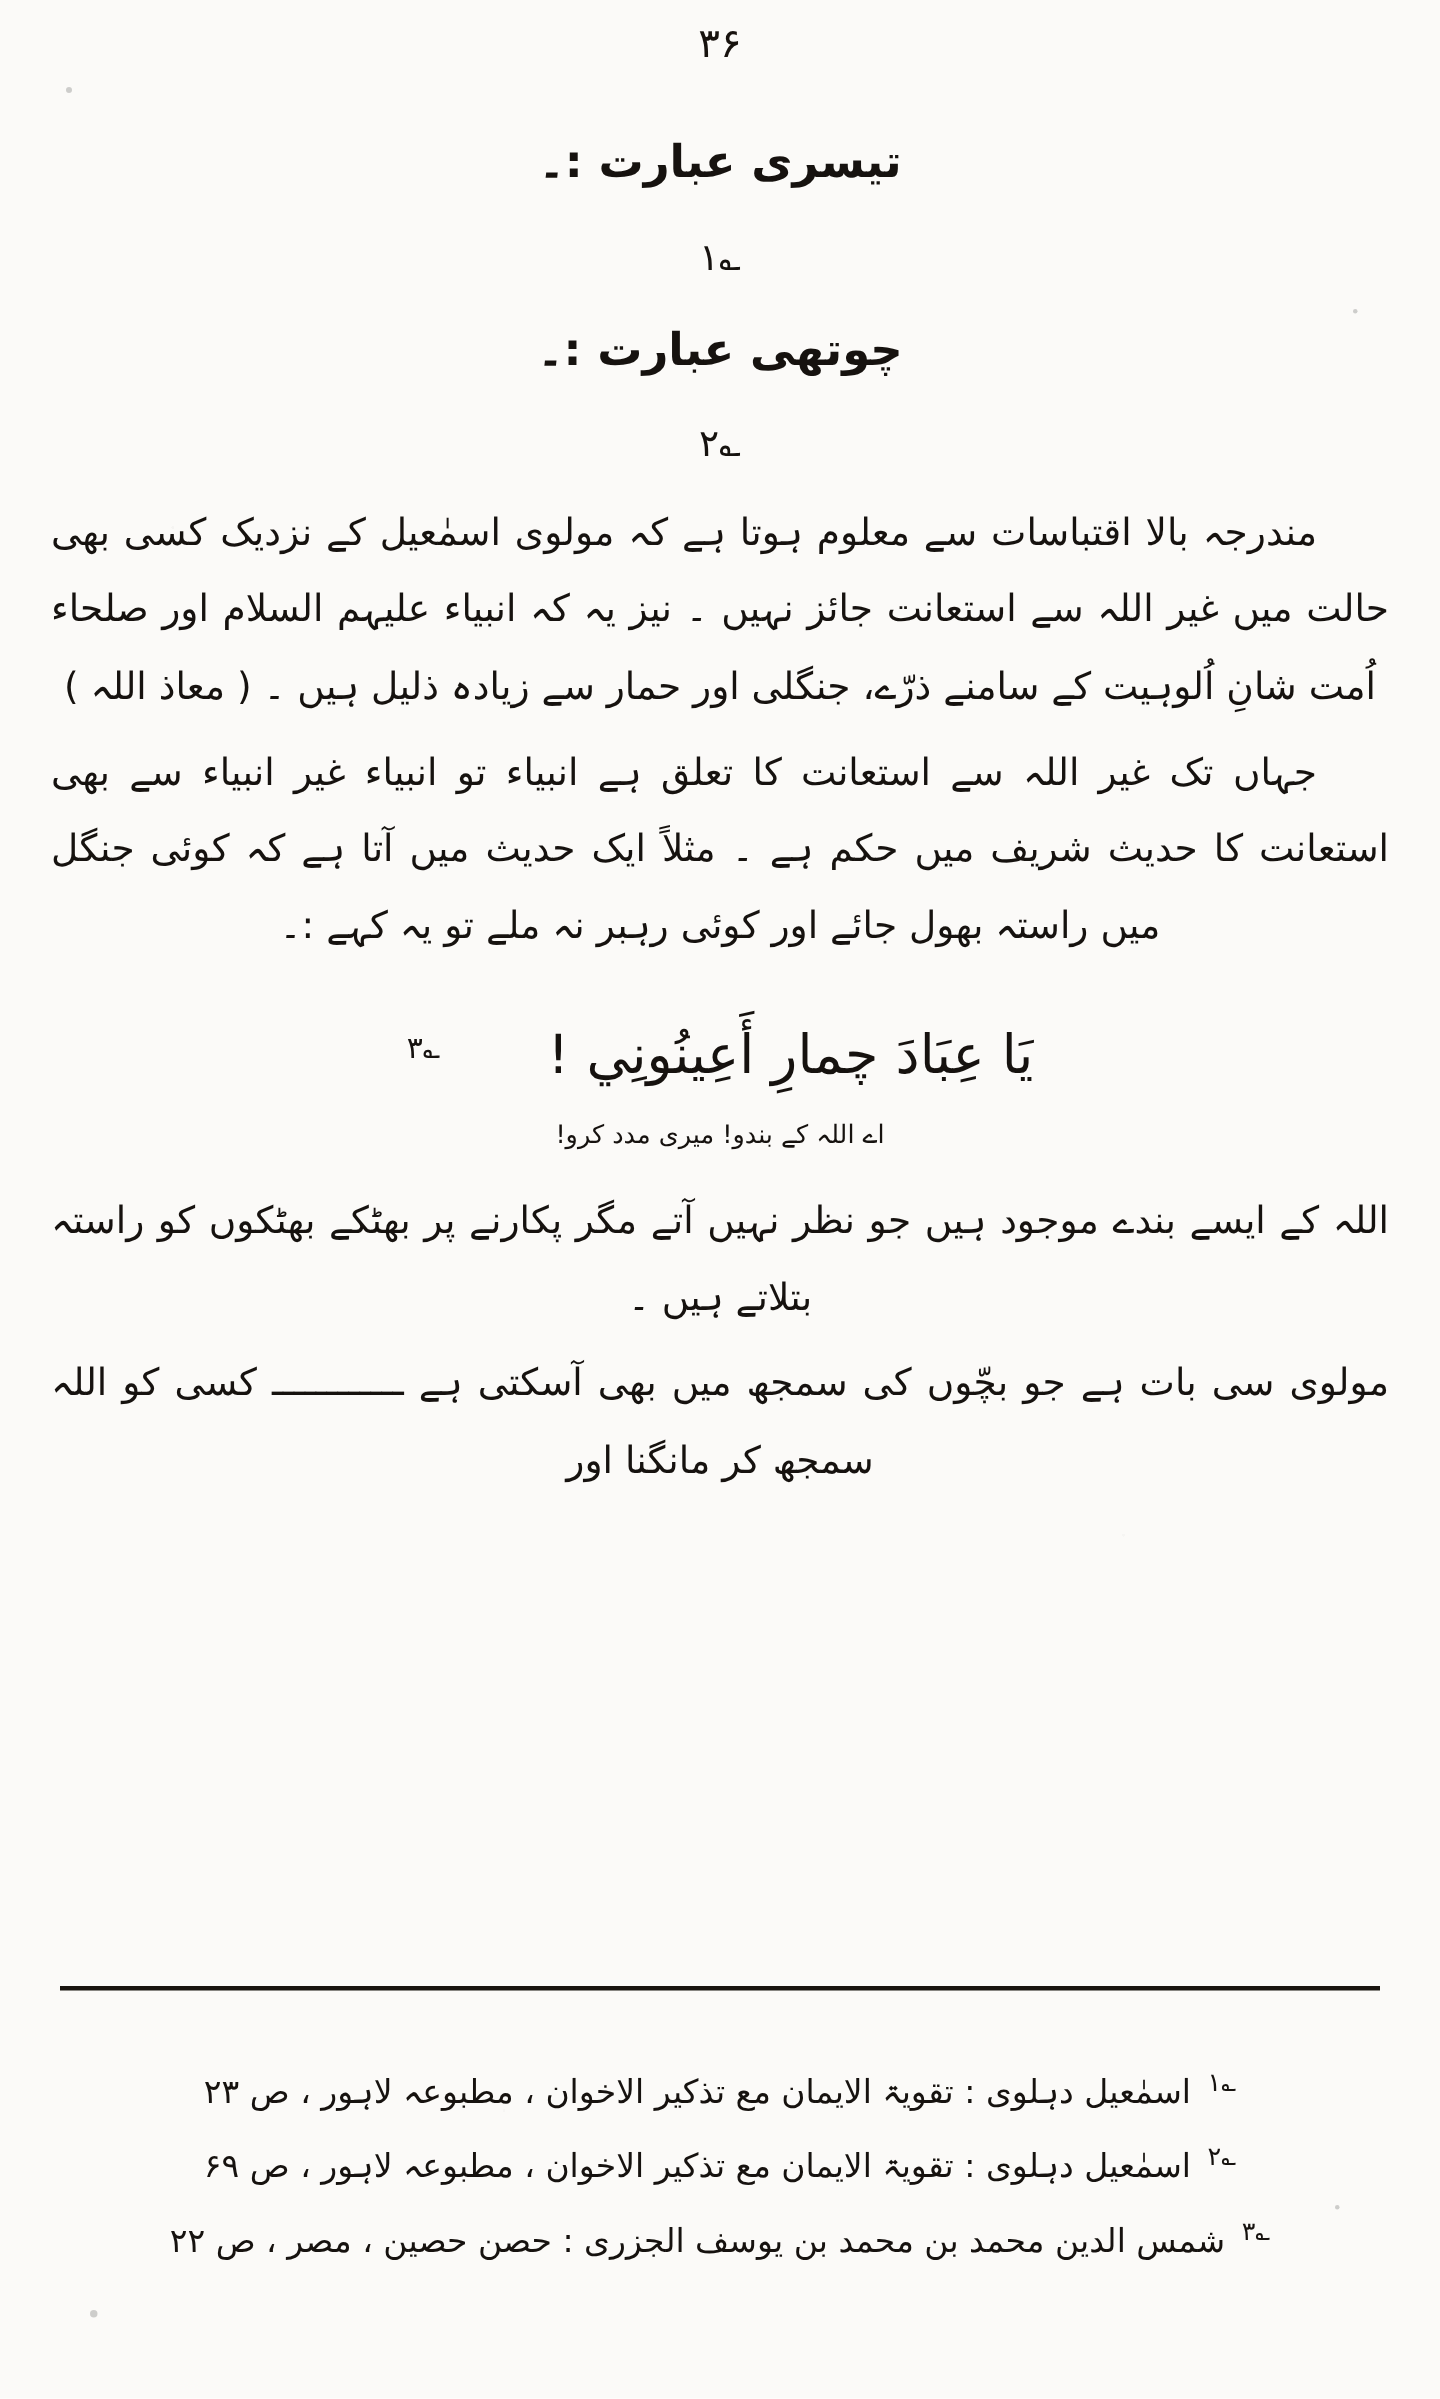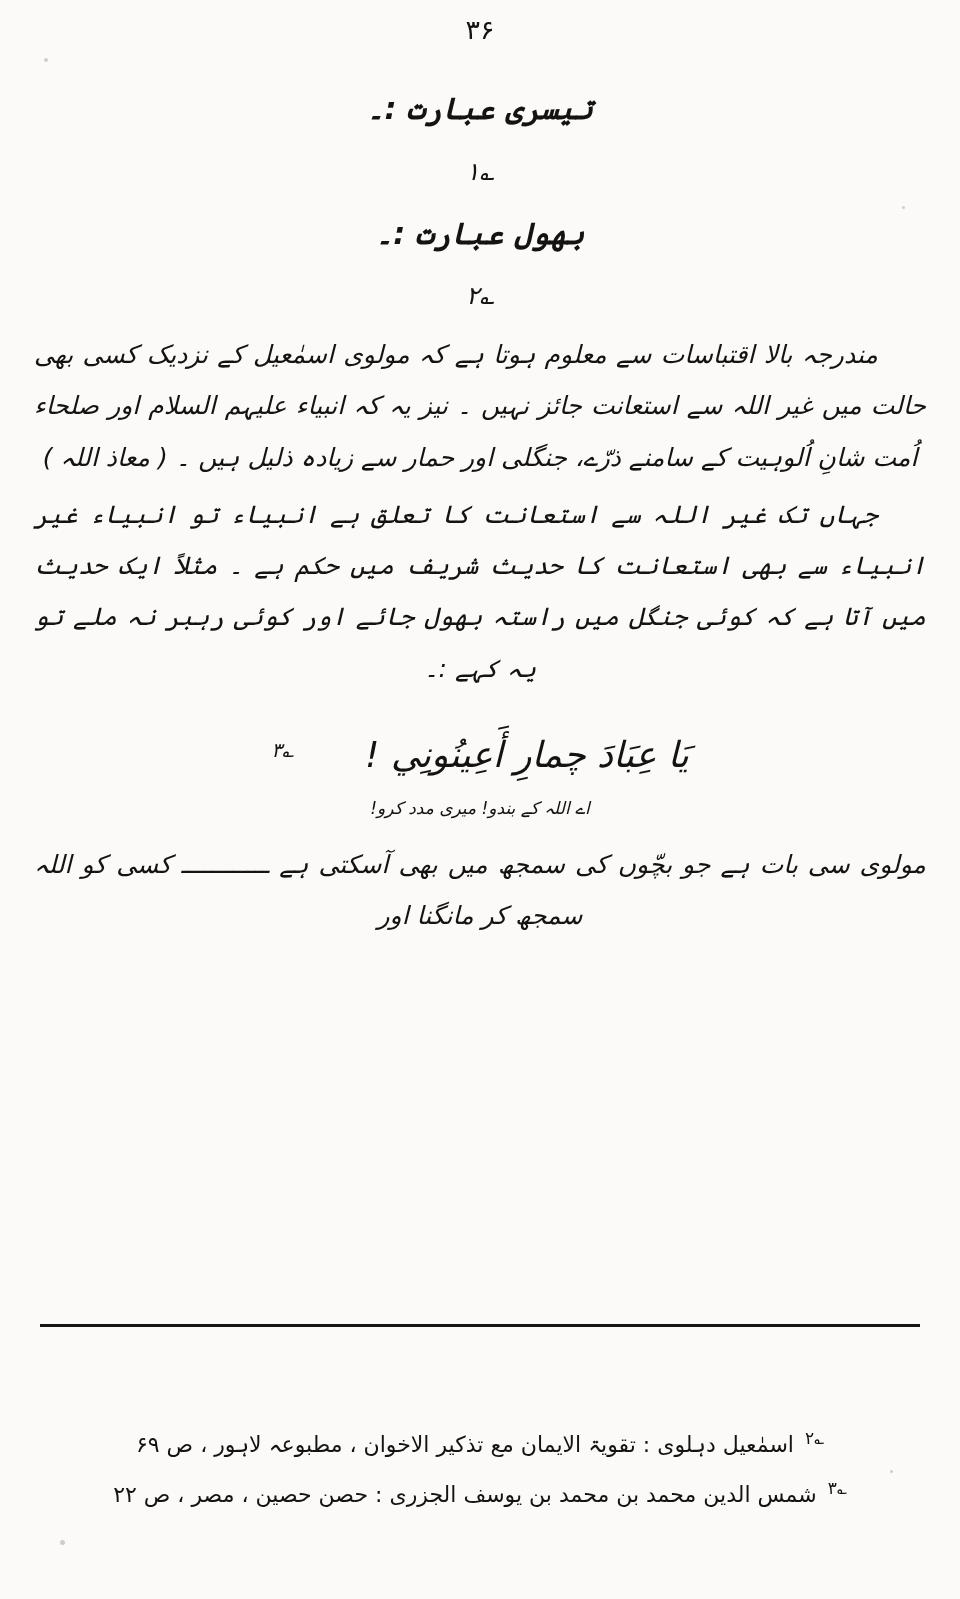--- a/index.html
+++ b/index.html
@@ -42,21 +42,20 @@
     position: absolute;
     top: 78px;
     right: 34px;
     left: 34px;
     bottom: 300px;
   }
 
   .blk {
     margin: 0 0 4px 0;
     line-height: 1.95;
-    font-style: italic;
   }
 
   .heading {
     font-size: 30px;
     text-align: center;
     margin: 6px 0 2px 0;
     letter-spacing: 0.5px;
     font-weight: 600;
   }
   .heading.h-first { margin-top: 2px; }
@@ -138,44 +137,49 @@
 
   <div class="page-number">۳۶</div>
 
   <div class="body-area">
 
     <div class="heading h-first blk">تیسری عبارت :۔</div>
 
 
     <div class="para-center blk">؎۱</div>
 
-    <div class="heading blk">بھول عبارت :۔</div>
+    <div class="heading blk">چوتھی عبارت :۔</div>
 
 
     <div class="para-center blk">؎۲</div>
 
     <div class="para blk indent">مندرجہ بالا اقتباسات سے معلوم ہوتا ہے کہ مولوی اسمٰعیل کے نزدیک کسی بھی حالت میں غیر اللہ سے استعانت جائز نہیں ۔ نیز یہ کہ انبیاء علیہم السلام اور صلحاء اُمت شانِ اُلوہیت کے سامنے ذرّے، جنگلی اور حمار سے زیادہ ذلیل ہیں ۔ ( معاذ اللہ )</div>
 
     <div class="para blk indent">جہاں تک غیر اللہ سے استعانت کا تعلق ہے انبیاء تو انبیاء غیر انبیاء سے بھی استعانت کا حدیث شریف میں حکم ہے ۔ مثلاً ایک حدیث میں آتا ہے کہ کوئی جنگل میں راستہ بھول جائے اور کوئی رہبر نہ ملے تو یہ کہے :۔</div>
 
     <div class="arabic-line blk">
       <span>يَا عِبَادَ چمارِ أَعِينُونِي !</span>
       <span class="marker">؎۳</span>
     </div>
 
     <div class="translation blk">اے اللہ کے بندو! میری مدد کرو!</div>
 
+    <div class="para blk">اللہ کے ایسے بندے موجود ہیں جو نظر نہیں آتے مگر پکارنے پر بھٹکے بھٹکوں کو راستہ بتلاتے ہیں ۔</div>
 
     <div class="para blk">مولوی سی بات ہے جو بچّوں کی سمجھ میں بھی آسکتی ہے ــــــــــــ کسی کو اللہ سمجھ کر مانگنا اور</div>
 
   </div>
 
   <div class="rule"></div>
 
   <div class="footnotes">
+    <div class="footnote">
+      <span class="fn-mark">؎۱</span>
+      <span>اسمٰعیل دہلوی : تقویۃ الایمان مع تذکیر الاخوان ، مطبوعہ لاہور ، ص ۲۳</span>
+    </div>
     <div class="footnote">
       <span class="fn-mark">؎۲</span>
       <span>اسمٰعیل دہلوی : تقویۃ الایمان مع تذکیر الاخوان ، مطبوعہ لاہور ، ص ۶۹</span>
     </div>
     <div class="footnote">
       <span class="fn-mark">؎۳</span>
       <span>شمس الدین محمد بن محمد بن یوسف الجزری : حصن حصین ، مصر ، ص ۲۲</span>
     </div>
   </div>
 

